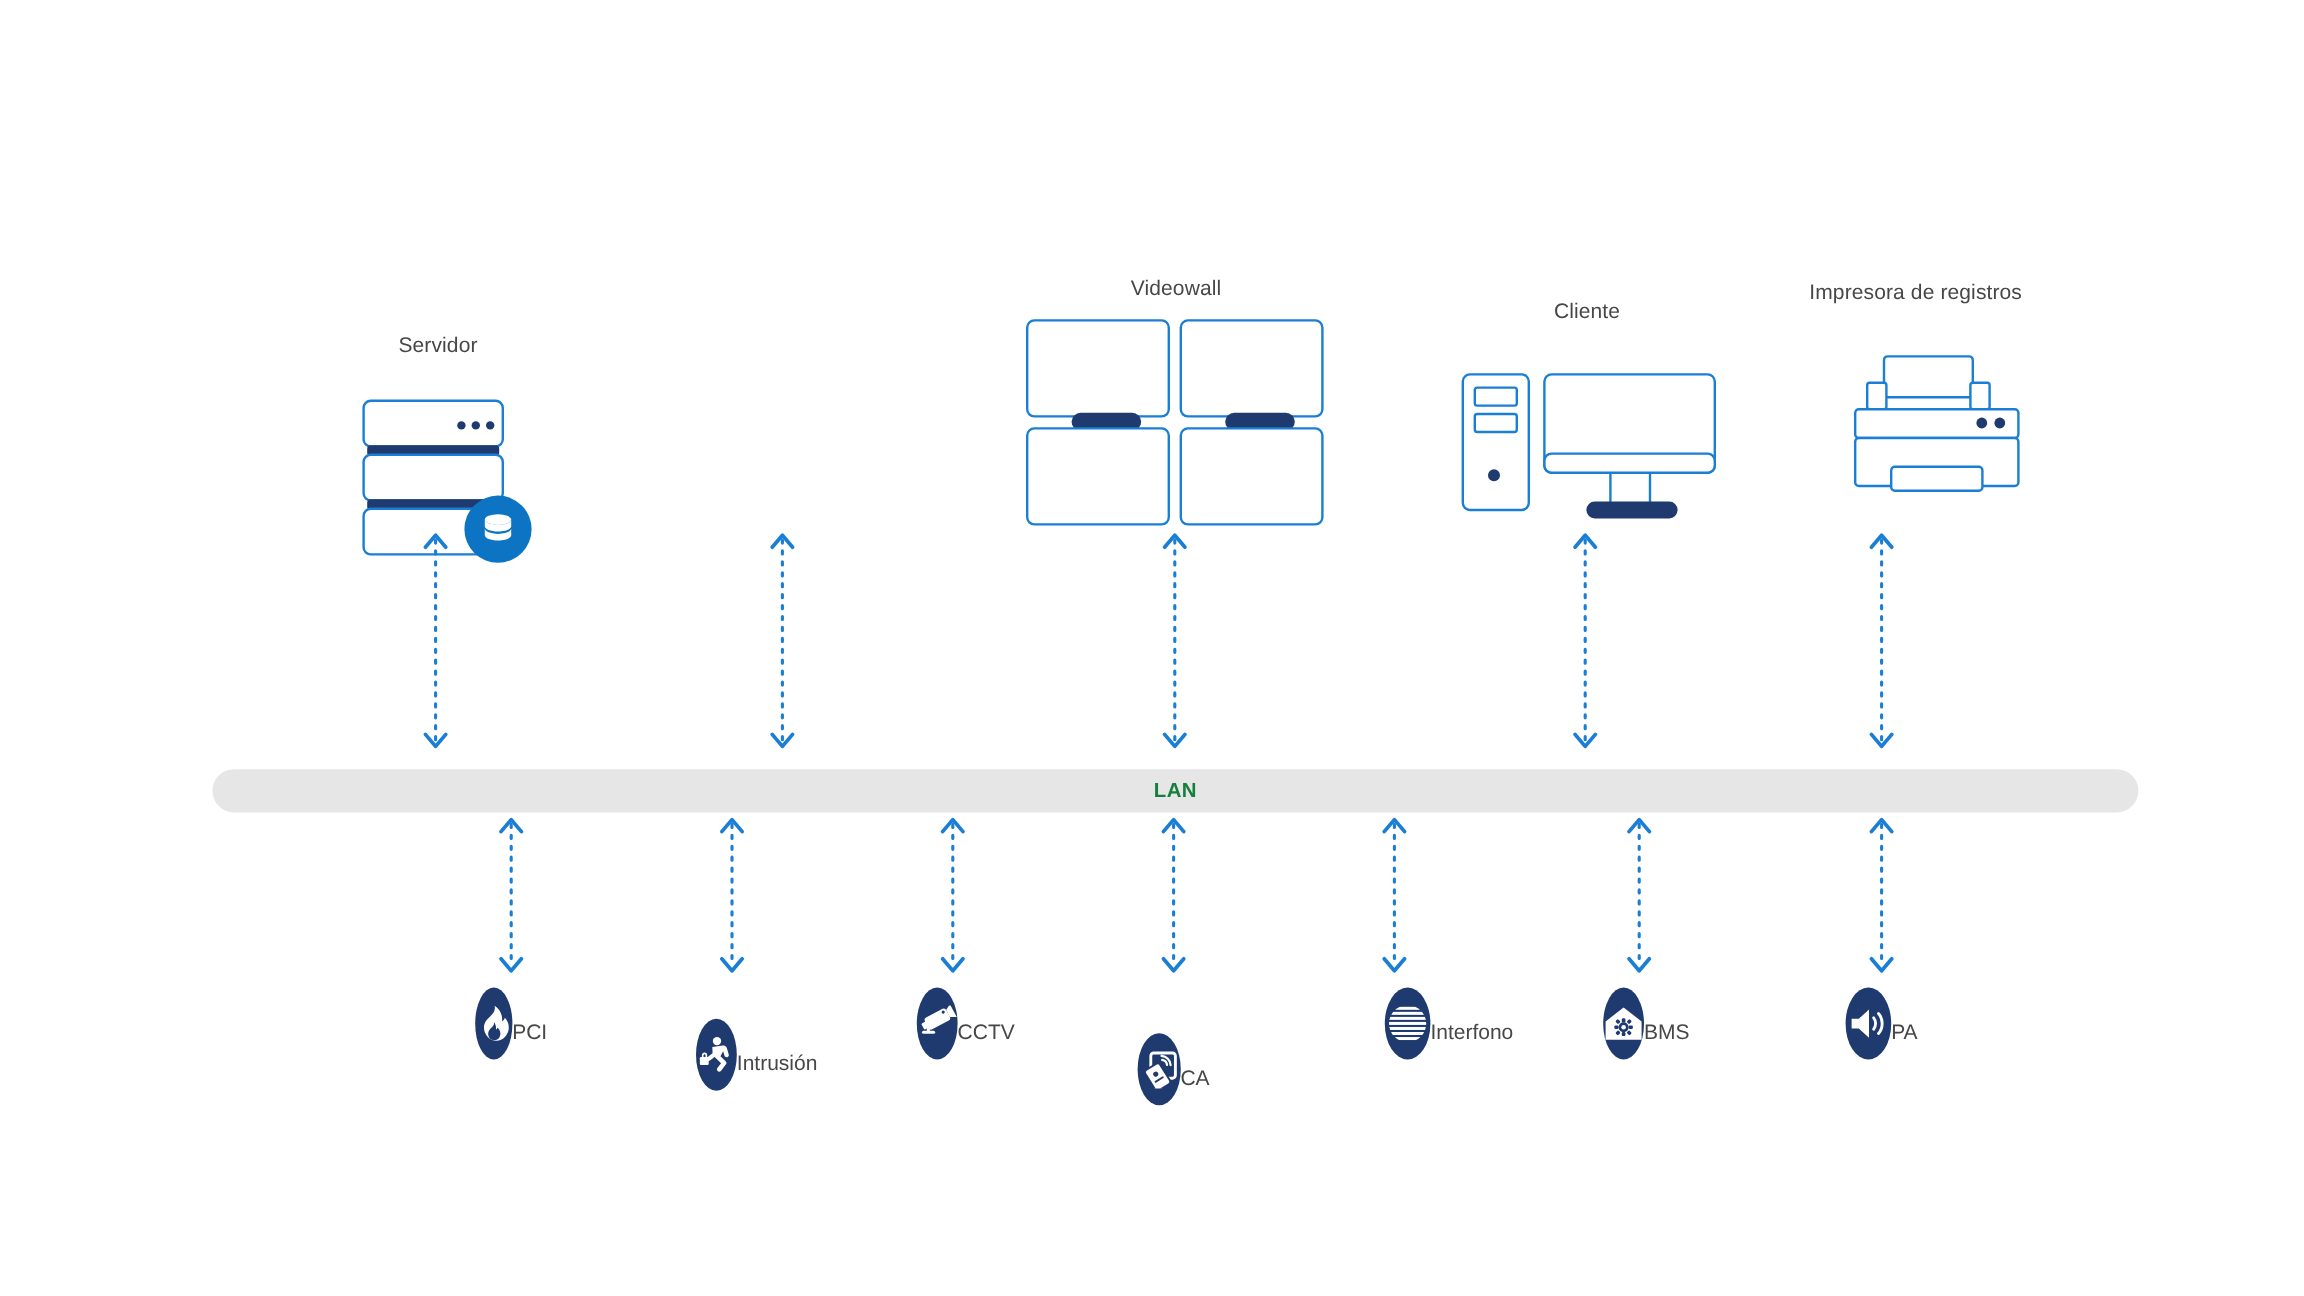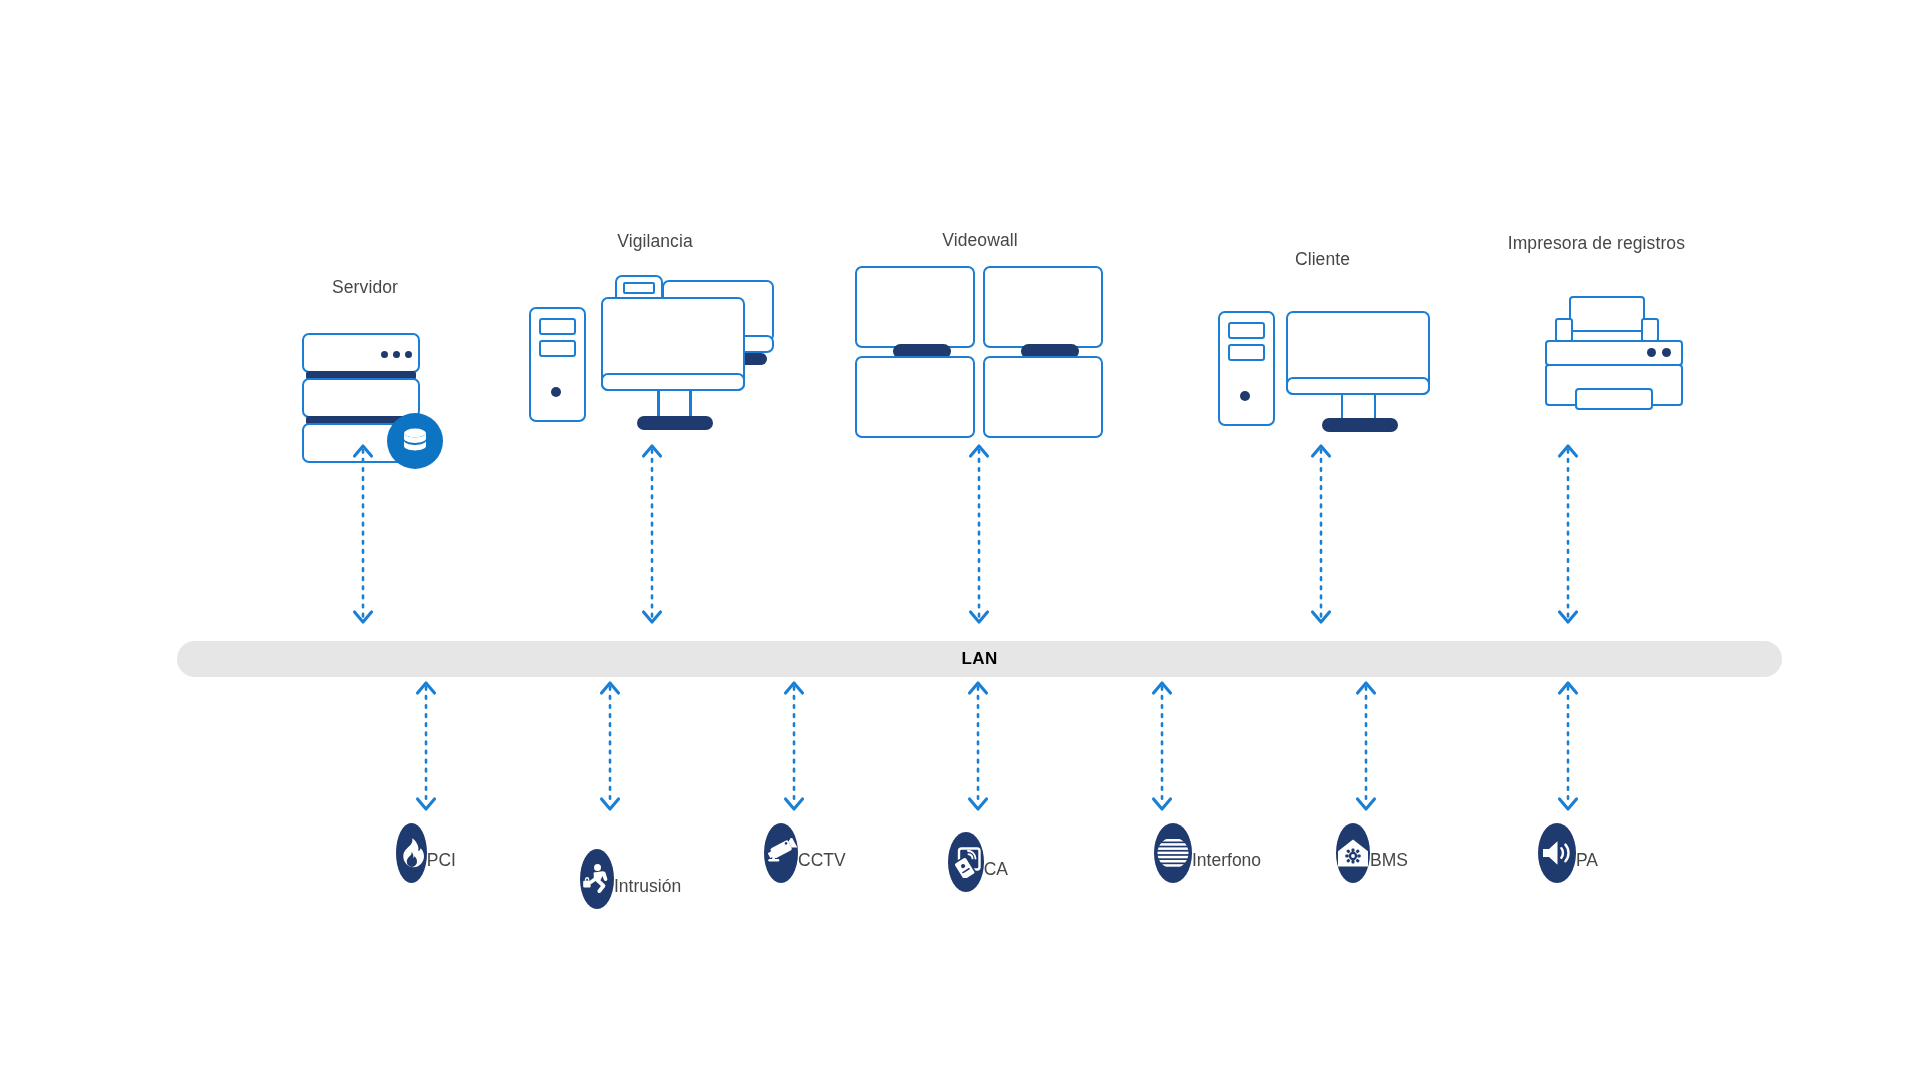--- a/index.html
+++ b/index.html
@@ -46,21 +46,21 @@
     height: 36px;
     background: #e6e6e6;
     border-radius: 18px;
     display: flex;
     align-items: center;
     justify-content: center;
   }
   #lan-bar .lan-text {
     font-size: 17px;
     font-weight: bold;
-    color: #000000;
+    color: #15803d;
     letter-spacing: .4px;
   }
 
   
   .arrow {
     position: absolute;
     width: 22px;
   }
   .arrow svg { display: block; overflow: visible; }
 
@@ -141,45 +141,20 @@
       <div class="db-badge" style="left:102px; top:80px;">
         <svg width="28" height="30" viewBox="0 0 28 30" aria-hidden="true">
           <ellipse cx="14" cy="7" rx="11" ry="4.4" fill="#ffffff"></ellipse>
           <path d="M3 7 v5.5 c0 2.4 4.9 4.4 11 4.4 s11-2 11-4.4 V7 c0 2.4-4.9 4.4-11 4.4 S3 9.4 3 7Z" fill="#ffffff"></path>
           <path d="M3 14.5 v5.5 c0 2.4 4.9 4.4 11 4.4 s11-2 11-4.4 v-5.5 c0 2.4-4.9 4.4-11 4.4 s-11-2-11-4.4Z" fill="#ffffff"></path>
         </svg>
       </div>
     </div>
   </div>
 
-  <div class="node" style="left:560px; top:233px; width:190px;">
-    <div class="node-label">Vigilancia</div>
-    <div class="art" style="width:252px;height:150px;margin-top:24px;">
-
-      <div class="outline" style="left:0px; top:32px; width:57px; height:115px;"></div>
-      <div class="outline" style="left:10px; top:43px; width:37px; height:17px; border-radius:3px; border-width:2.2px;"></div>
-      <div class="outline" style="left:10px; top:65px; width:37px; height:17px; border-radius:3px; border-width:2.2px;"></div>
-      <div class="navy-dot" style="left:22px; top:112px; width:10px; height:10px;"></div>
-
-      <div class="outline" style="left:86px; top:0px; width:48px; height:44px; border-width:2.3px;"></div>
-      <div class="outline" style="left:94px; top:7px; width:32px; height:12px; border-radius:2px; border-width:2.2px;"></div>
-      <div class="outline" style="left:94px; top:24px; width:32px; height:12px; border-radius:2px; border-width:2.2px;"></div>
-
-      <div class="outline" style="left:133px; top:5px; width:112px; height:62px; border-width:2.3px;"></div>
-      <div class="outline" style="left:133px; top:60px; width:112px; height:18px; border-width:2.3px;"></div>
-      <div class="navy" style="left:204px; top:78px; width:34px; height:12px;"></div>
-
-      <div class="outline" style="left:72px; top:22px; width:144px; height:94px;"></div>
-      <div class="outline" style="left:72px; top:98px; width:144px; height:18px; border-width:2.3px;"></div>
-
-      <div style="position:absolute; left:128px; top:116px; width:2.6px; height:28px; background:#1a7fd4;"></div>
-      <div style="position:absolute; left:160px; top:116px; width:2.6px; height:28px; background:#1a7fd4;"></div>
-      <div class="navy" style="left:108px; top:141px; width:76px; height:14px;"></div>
-    </div>
-  </div>
 
   <div class="node" style="left:855px; top:232px; width:250px;">
     <div class="node-label">Videowall</div>
     <div class="art" style="width:250px;height:172px;margin-top:16px;">
       <div class="outline" style="left:0px;   top:0px;  width:120px; height:82px;"></div>
       <div class="outline" style="left:128px; top:0px;  width:120px; height:82px;"></div>
       <div class="navy" style="left:38px;  top:78px; width:58px; height:15px;"></div>
       <div class="navy" style="left:166px; top:78px; width:58px; height:15px;"></div>
       <div class="outline" style="left:0px;   top:90px; width:120px; height:82px;"></div>
       <div class="outline" style="left:128px; top:90px; width:120px; height:82px;"></div>
@@ -343,21 +318,21 @@
           <circle cx="25" cy="8.6" r="1.3" fill="#1f3a6e"></circle>
           <rect x="4.2" y="8.6" width="4.6" height="5.8" rx="1" fill="#ffffff"></rect>
         </g>
         <path d="M9.6 15.6 L9.6 21.5" stroke="#ffffff" stroke-width="2.6" stroke-linecap="round"></path>
         <path d="M5.6 22.2 h8.4" stroke="#ffffff" stroke-width="2.6" stroke-linecap="round"></path>
       </svg>
     </div>
     <div class="sys-label">CCTV</div>
   </div>
 
-  <div class="sys" style="left:948px; top:832px; width:60px;">
+  <div class="sys" style="left:948px; top:861px; width:60px;">
     <div class="sys-circle">
       <svg width="32" height="32" viewBox="0 0 32 32" aria-hidden="true">
         <rect x="9" y="2.5" width="20.5" height="21" rx="2.4" stroke="#ffffff" stroke-width="2.4" fill="none"></rect>
         <path d="M18.5 8.2 c2.2.3 3.8 2 4 4.2" stroke="#ffffff" stroke-width="1.9" fill="none" stroke-linecap="round"></path>
         <path d="M18 4.8 c4.1.4 7.2 3.6 7.5 7.7" stroke="#ffffff" stroke-width="1.9" fill="none" stroke-linecap="round"></path>
         <g transform="rotate(-32 14 20)">
           <rect x="6" y="12.5" width="14.5" height="20" rx="2.6" fill="#ffffff" stroke="#1f3a6e" stroke-width="1.6"></rect>
           <circle cx="13.2" cy="19.6" r="2.1" fill="#1f3a6e"></circle>
           <path d="M9.6 25 h7.2" stroke="#1f3a6e" stroke-width="1.5" stroke-linecap="round"></path>
         </g>

